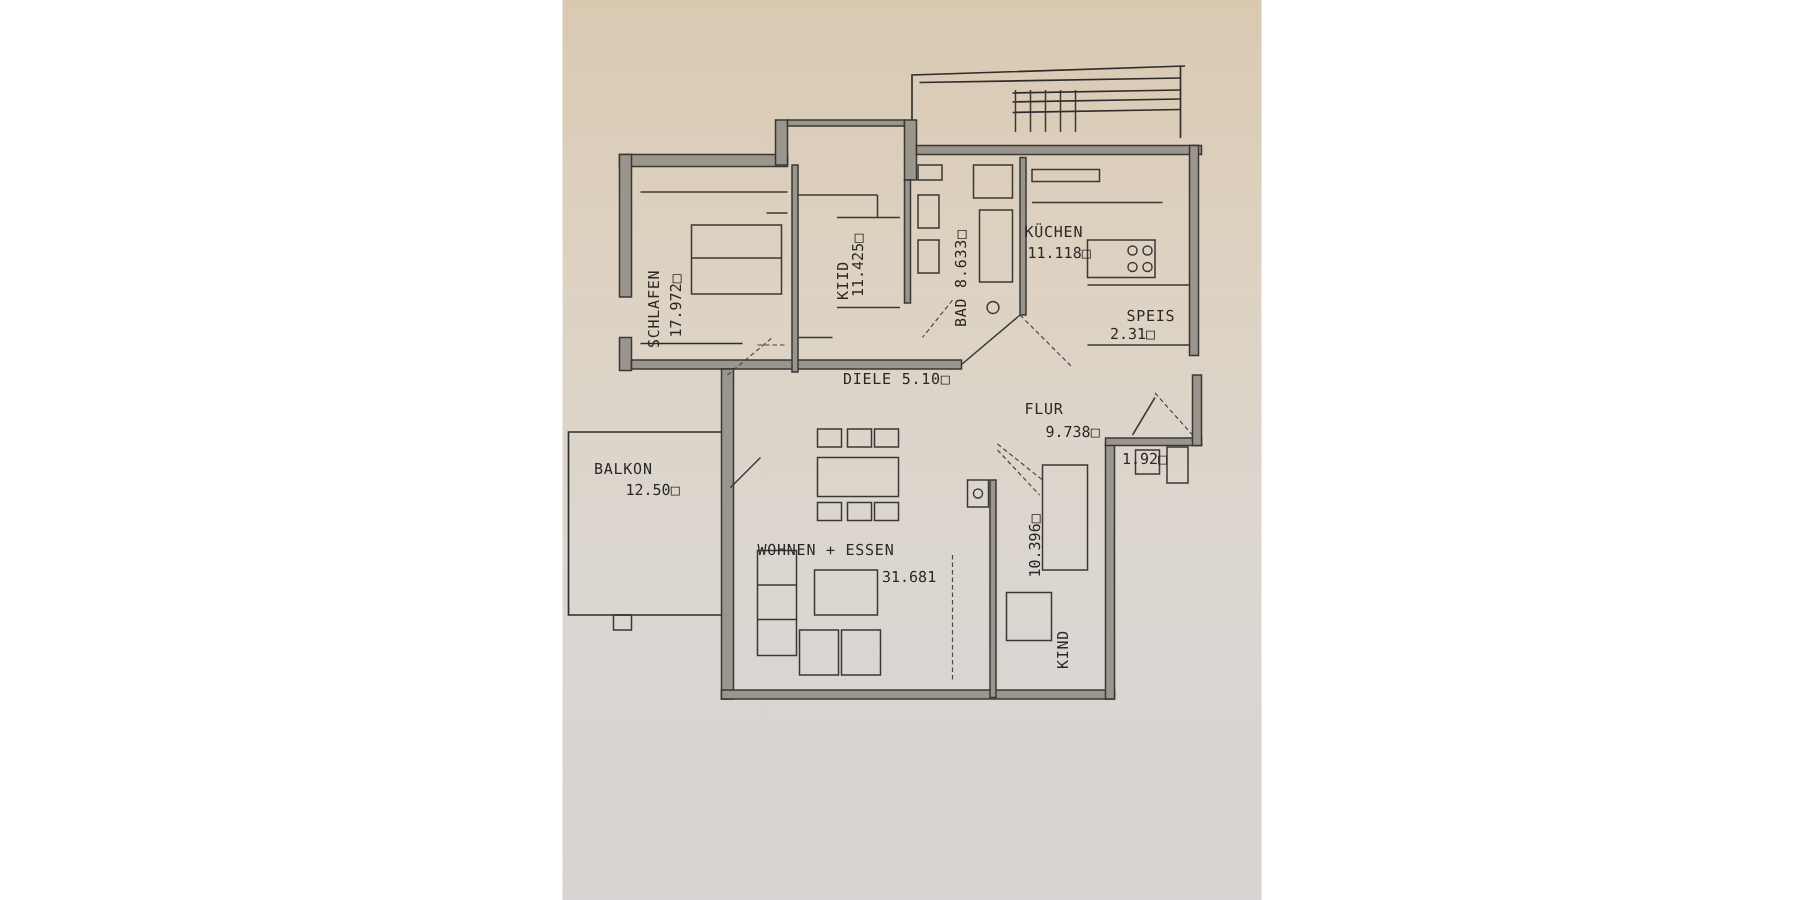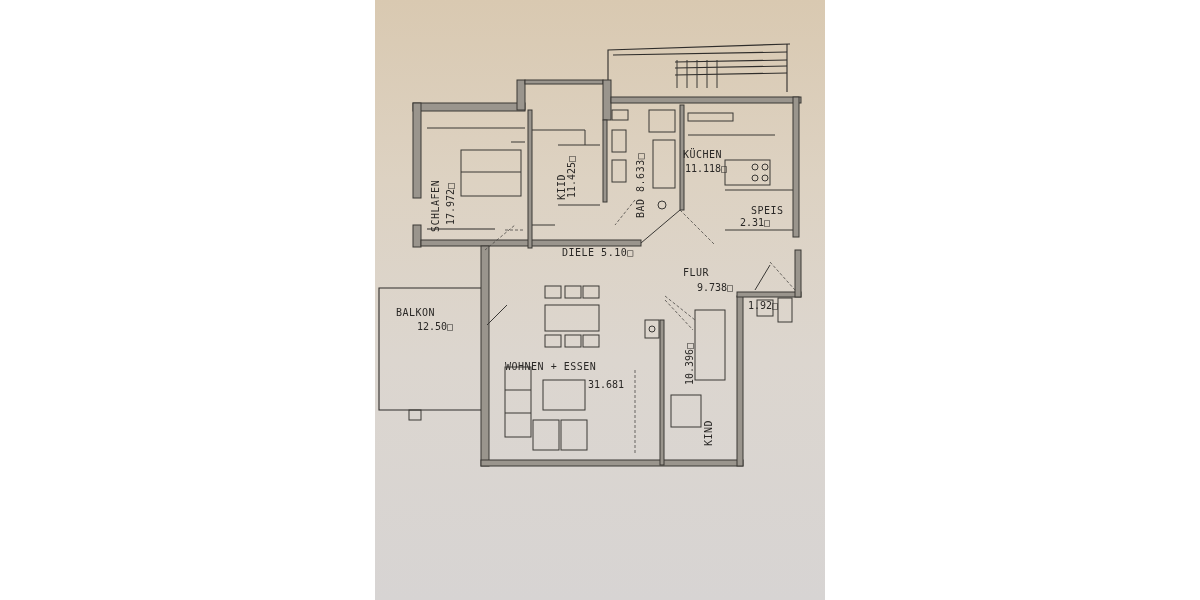--- a/index.html
+++ b/index.html
@@ -1,18 +1,18 @@
 <!DOCTYPE html>
 <html><head>
 <meta charset="utf-8">
 <style>
   html, body { margin:0; padding:0; }
   body { width:1200px; height:600px; background:#ffffff; position:relative; overflow:hidden; font-family:"DejaVu Sans", sans-serif; }
   .paper { position:absolute; left:375px; top:0; width:450px; height:600px;
-    background: linear-gradient(180deg, #d9c9b1 0%, #ddd2c2 30%, #dcd6cf 60%, #d7d4d3 100%); }
+    background: linear-gradient(180deg, #d9c9b1 0%, #ddd2c2 30%, #dcd6cf 60%, #d7d4d3 100%); padding-left: 16px; }
   svg { position:absolute; left:0; top:0; }
   .wall { fill:#9a958d; stroke:#3a3835; stroke-width:1; }
   .thin { fill:none; stroke:#2f2d2b; stroke-width:1.1; }
   .furn { fill:none; stroke:#3a3835; stroke-width:1; }
   .dash { fill:none; stroke:#4a4744; stroke-width:0.8; stroke-dasharray:3 2; }
   .lbl { font-family:"DejaVu Sans Mono", monospace; font-size:10px; fill:#2a2826; letter-spacing:0.5px; }
   .area { font-family:"DejaVu Sans Mono", monospace; font-size:10px; fill:#2a2826; }
 </style>
 </head>
 <body>

